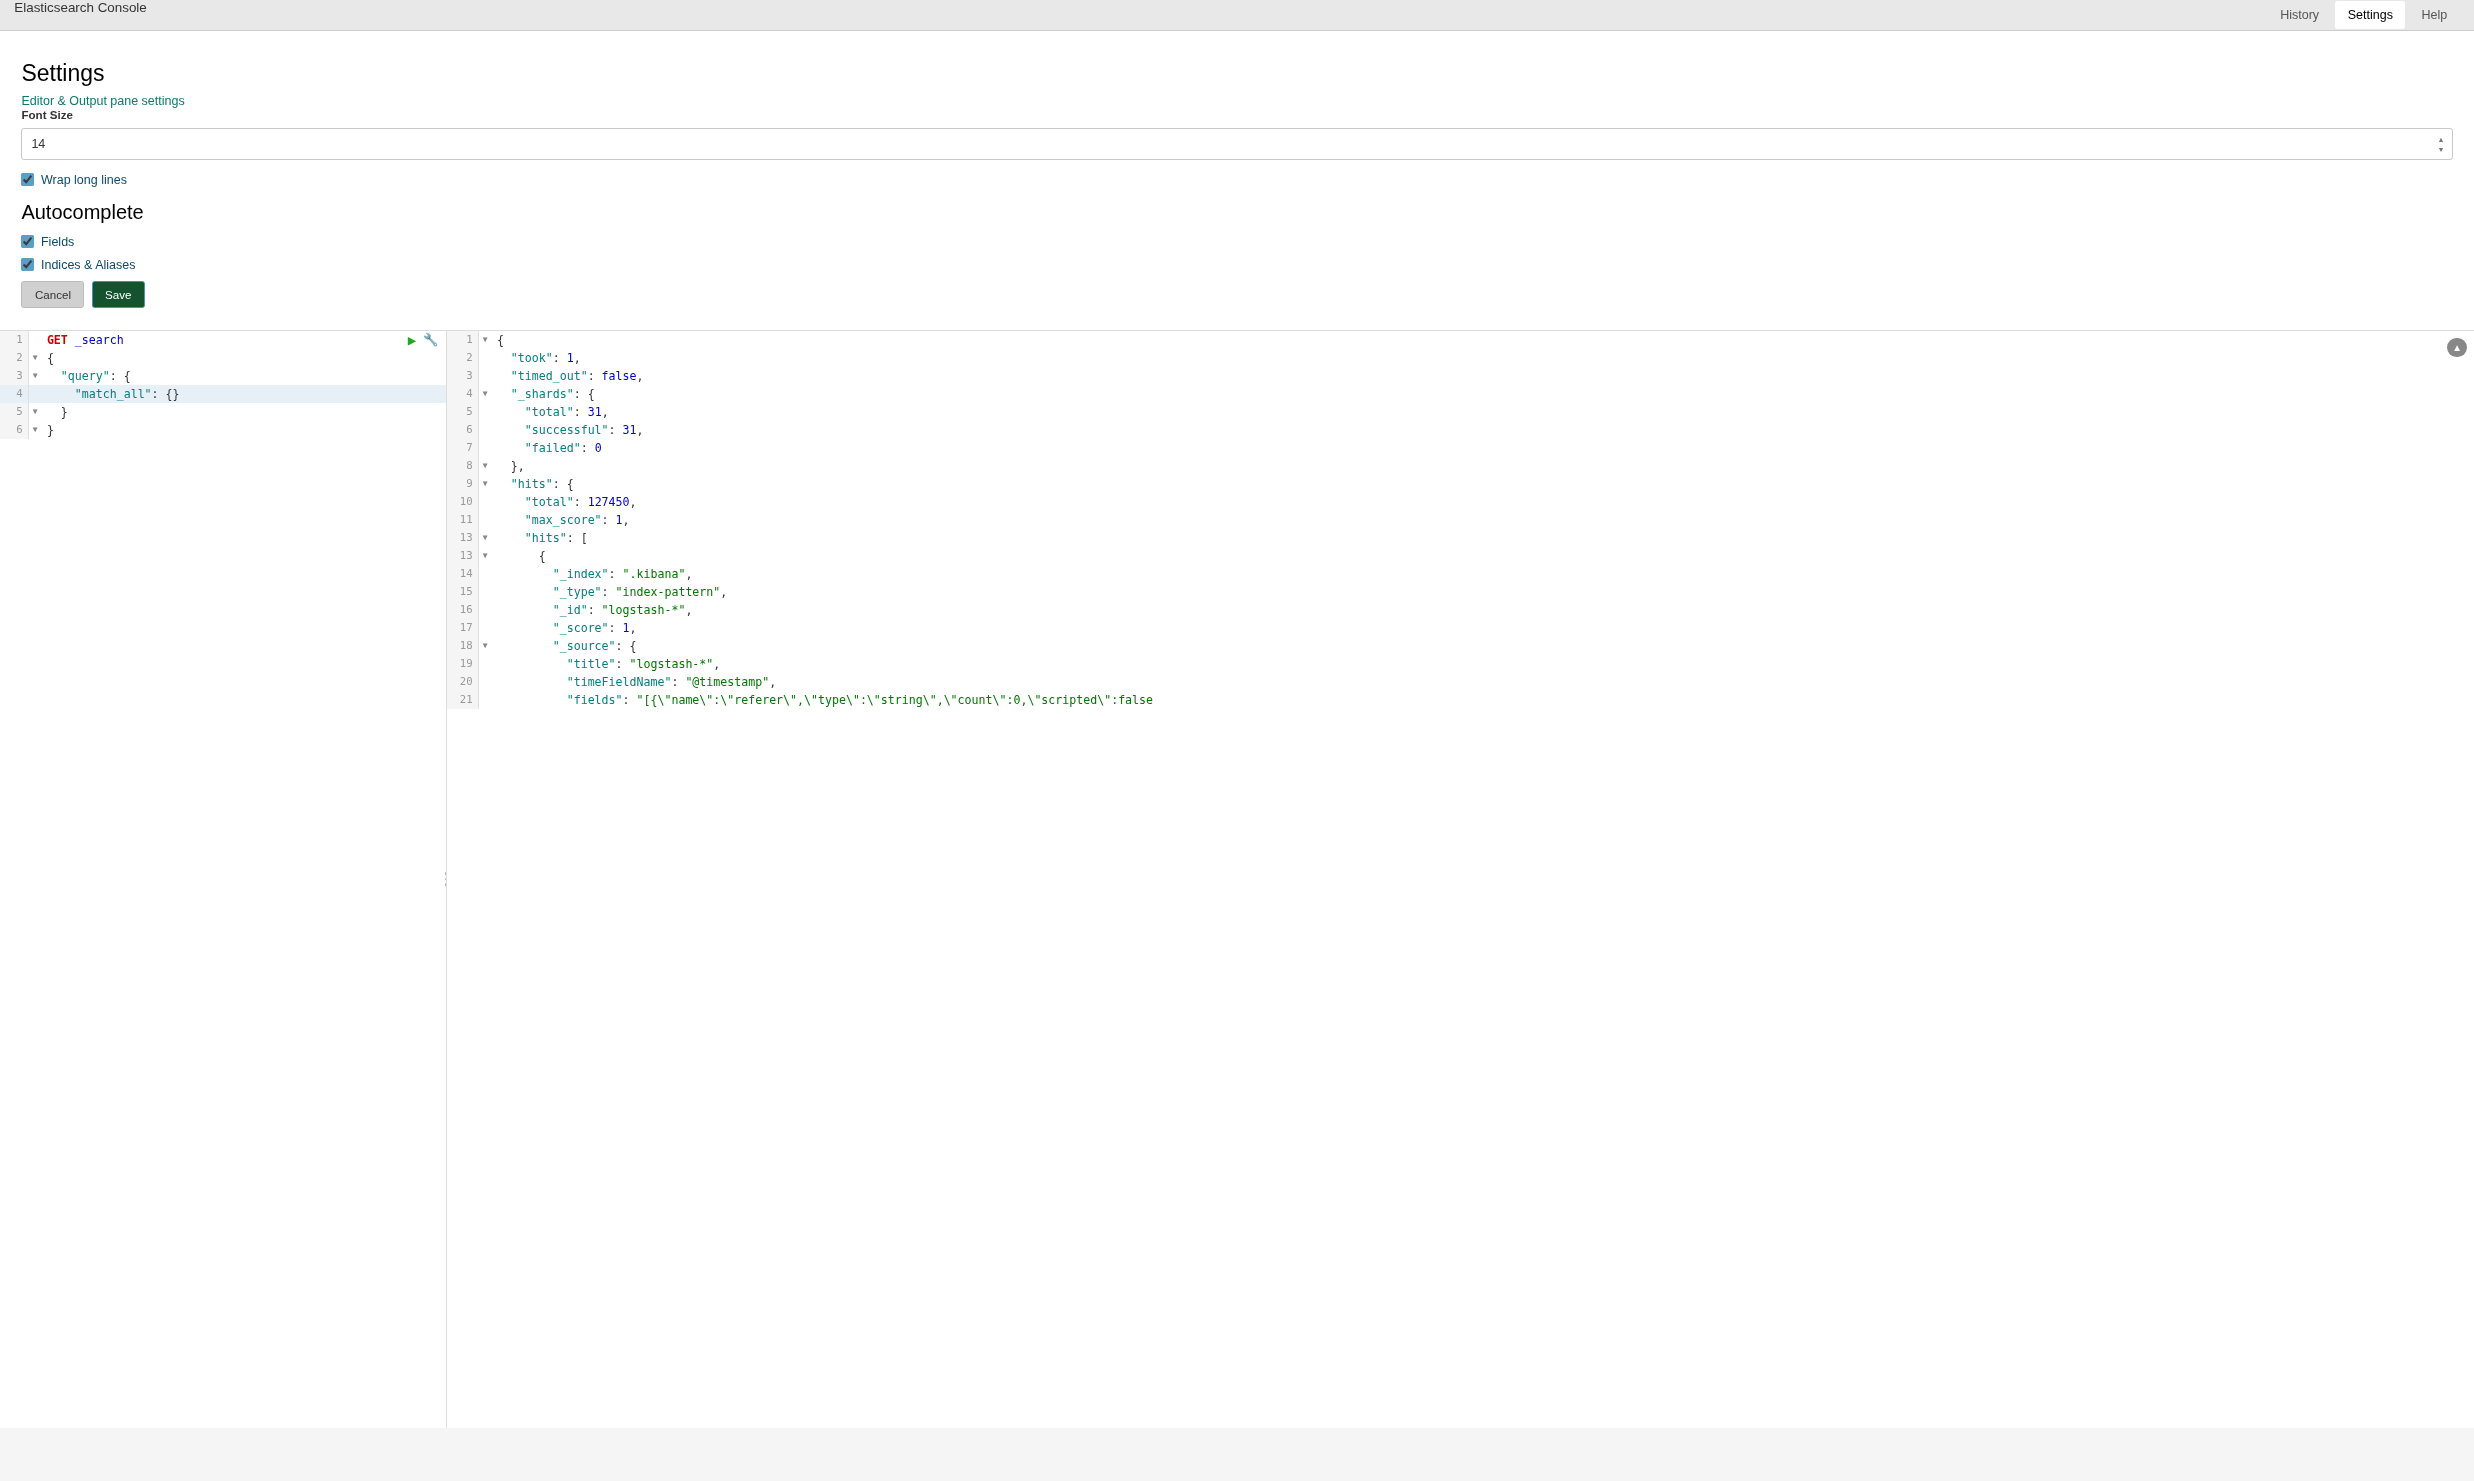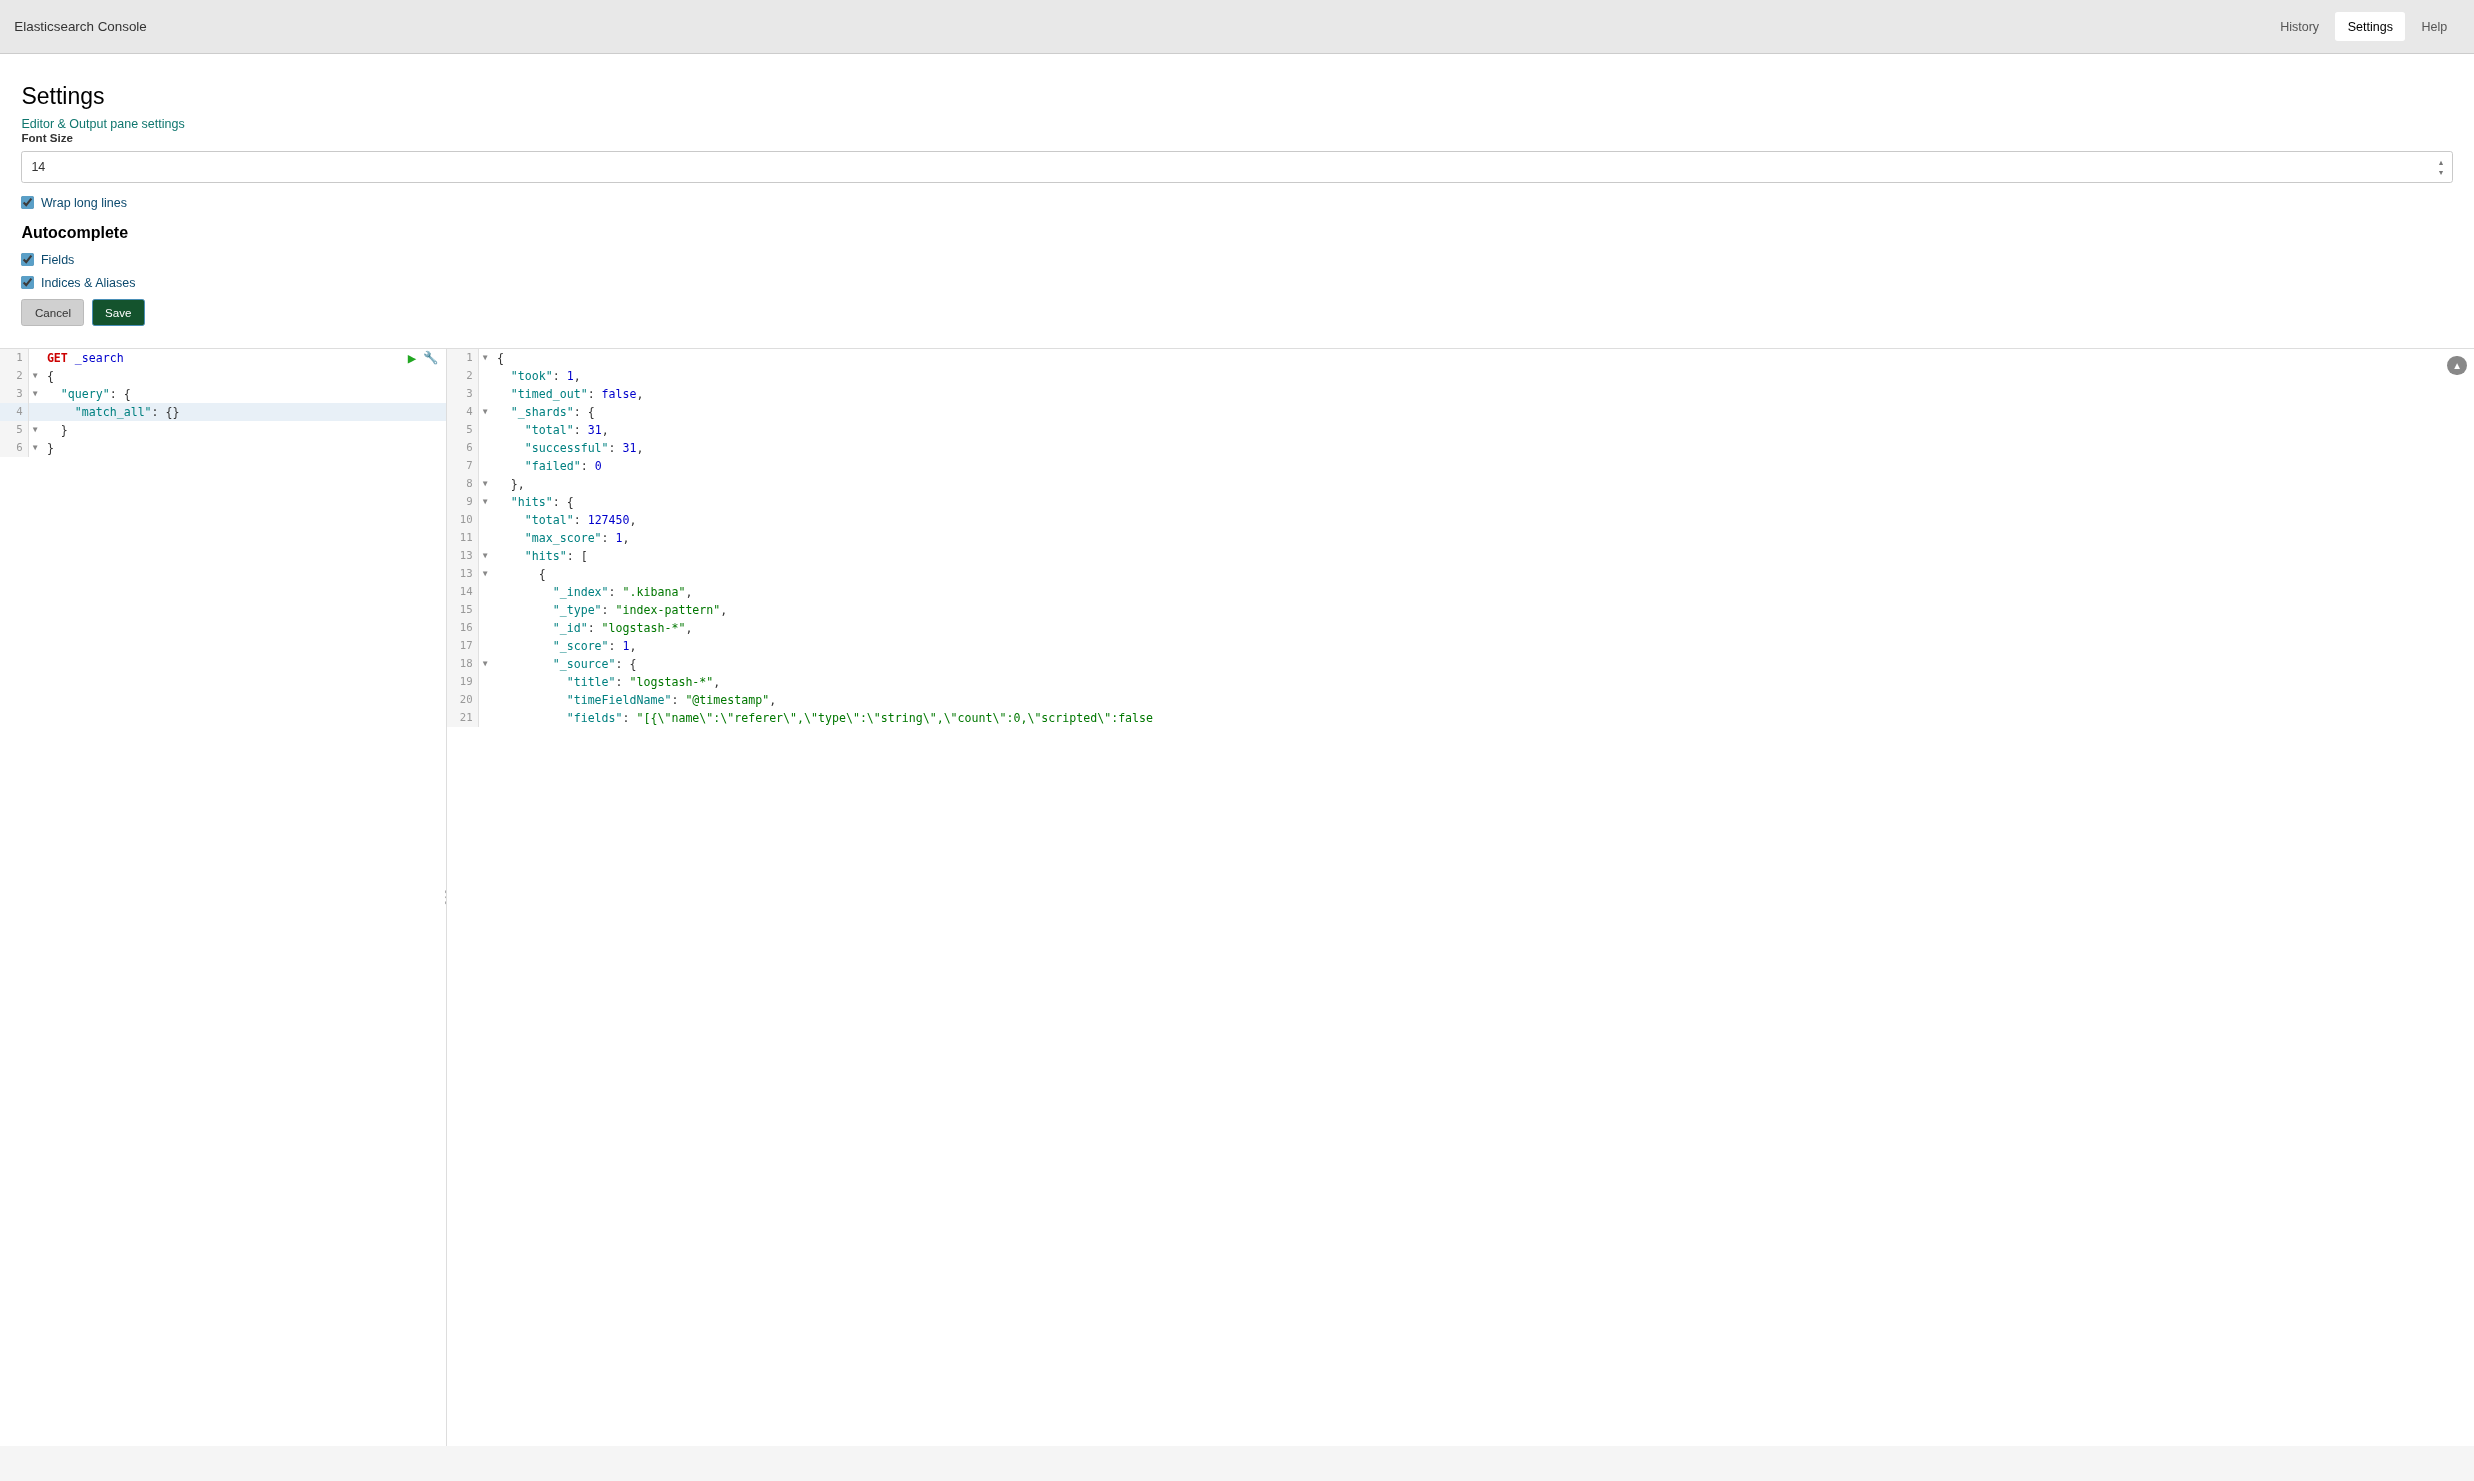--- a/index.html
+++ b/index.html
@@ -3,24 +3,23 @@
   <meta charset="utf-8">
   <style>
     * { box-sizing: border-box; margin: 0; padding: 0; }
     body { font-family: -apple-system, BlinkMacSystemFont, 'Segoe UI', sans-serif; font-size: 12.5px; background: #f5f5f5; color: #333; }
 
     
     .header {
       background: #e8e8e8;
       border-bottom: 0.9px solid #ccc;
       display: flex;
-      align-items: center;
       justify-content: space-between;
       padding: 0 14.3px;
-      height: 54px;
+      height: 31px;
     }
     .header-title {
       font-size: 13.4px;
       font-weight: 500;
       color: #333;
     }
     .header-nav {
       display: flex;
       align-items: center;
       gap: 3.6px;
@@ -106,22 +105,22 @@
       height: 12.5px;
       accent-color: #5a9fc7;
       cursor: pointer;
     }
     .checkbox-label {
       font-size: 12.5px;
       color: #0c4a6e;
       cursor: pointer;
     }
     .autocomplete-heading {
-      font-size: 16px;
-      font-weight: 700;
+      font-size: 20px;
+      font-weight: 400;
       color: #000;
       margin-top: 14.3px;
       margin-bottom: 10.7px;
     }
     .button-row {
       display: flex;
       gap: 7.1px;
       margin-top: 4px;
     }
     .btn {

